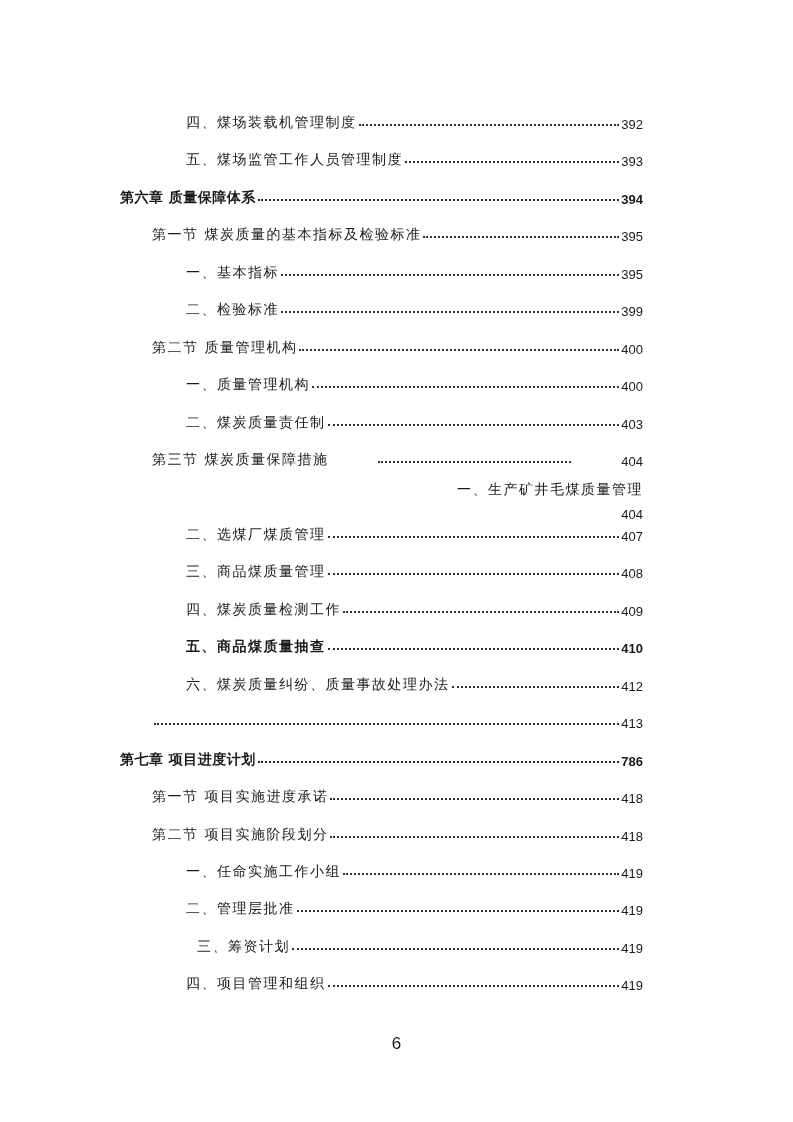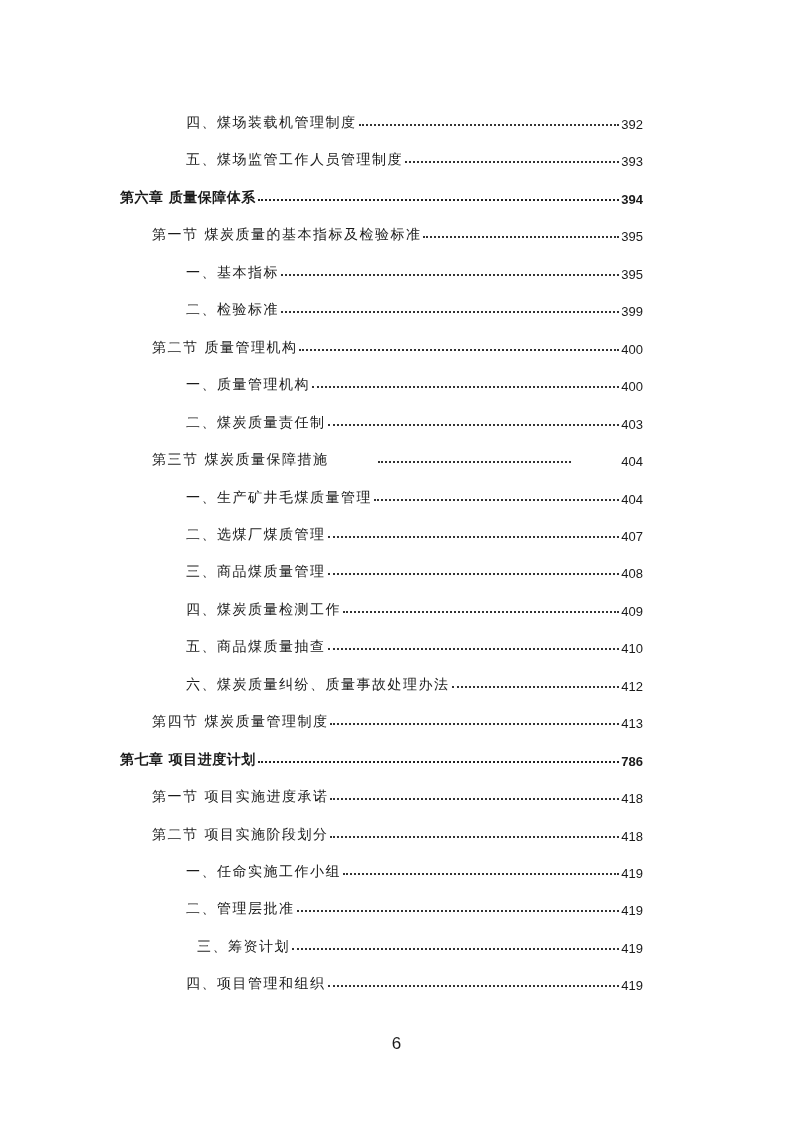--- a/index.html
+++ b/index.html
@@ -63,52 +63,51 @@
     <div class="row lvl-item" style="top: 406px; left: 186px; right: 150px; align-items: flex-end;">
       <span class="title">二、煤炭质量责任制</span>
       <span class="dots"></span>
       <span class="page">403</span>
     </div>
     <div class="row lvl-section" style="top: 443px; left: 152px; right: 150px; gap: 48px;">
       <span class="title">第三节  煤炭质量保障措施</span>
       <span class="dots"></span>
       <span class="page">404</span>
     </div>
-    <div class="row lvl-item" style="top: 481px; left: 186px; right: 150px;">
+    <div class="row lvl-item" style="top: 481px; left: 186px; right: 150px; flex-direction: column;">
       <span class="title">一、生产矿井毛煤质量管理</span>
       <span class="dots"></span>
       <span class="page">404</span>
     </div>
     <div class="row lvl-item" style="top: 518px; left: 186px; right: 150px;">
       <span class="title">二、选煤厂煤质管理</span>
       <span class="dots"></span>
       <span class="page">407</span>
     </div>
     <div class="row lvl-item" style="top: 555px; left: 186px; right: 150px; align-items: flex-end;">
       <span class="title">三、商品煤质量管理</span>
       <span class="dots"></span>
       <span class="page">408</span>
     </div>
     <div class="row lvl-item" style="top: 593px; left: 186px; right: 150px;">
       <span class="title">四、煤炭质量检测工作</span>
       <span class="dots"></span>
       <span class="page">409</span>
     </div>
-    <div class="row lvl-item" style="top: 630px; left: 186px; right: 150px;">
+    <div class="row lvl-item" style="top: 630px; left: 186px; right: 150px; font-weight: bold;">
       <span class="title">五、商品煤质量抽查</span>
       <span class="dots"></span>
       <span class="page">410</span>
     </div>
     <div class="row lvl-item" style="top: 668px; left: 186px; right: 150px;">
       <span class="title">六、煤炭质量纠纷、质量事故处理办法</span>
       <span class="dots"></span>
       <span class="page">412</span>
     </div>
     <div class="row lvl-section" style="top: 705px; left: 152px; right: 150px;">
-      <span class="title">第四节  煤炭质量管理制度</span>
       <span class="dots"></span>
       <span class="page">413</span>
     </div>
     <div class="row lvl-chapter" style="top: 743px; left: 120px; right: 150px;">
       <span class="title">第七章  项目进度计划</span>
       <span class="dots"></span>
       <span class="page">786</span>
     </div>
     <div class="row lvl-section" style="top: 780px; left: 152px; right: 150px;">
       <span class="title">第一节  项目实施进度承诺</span>

